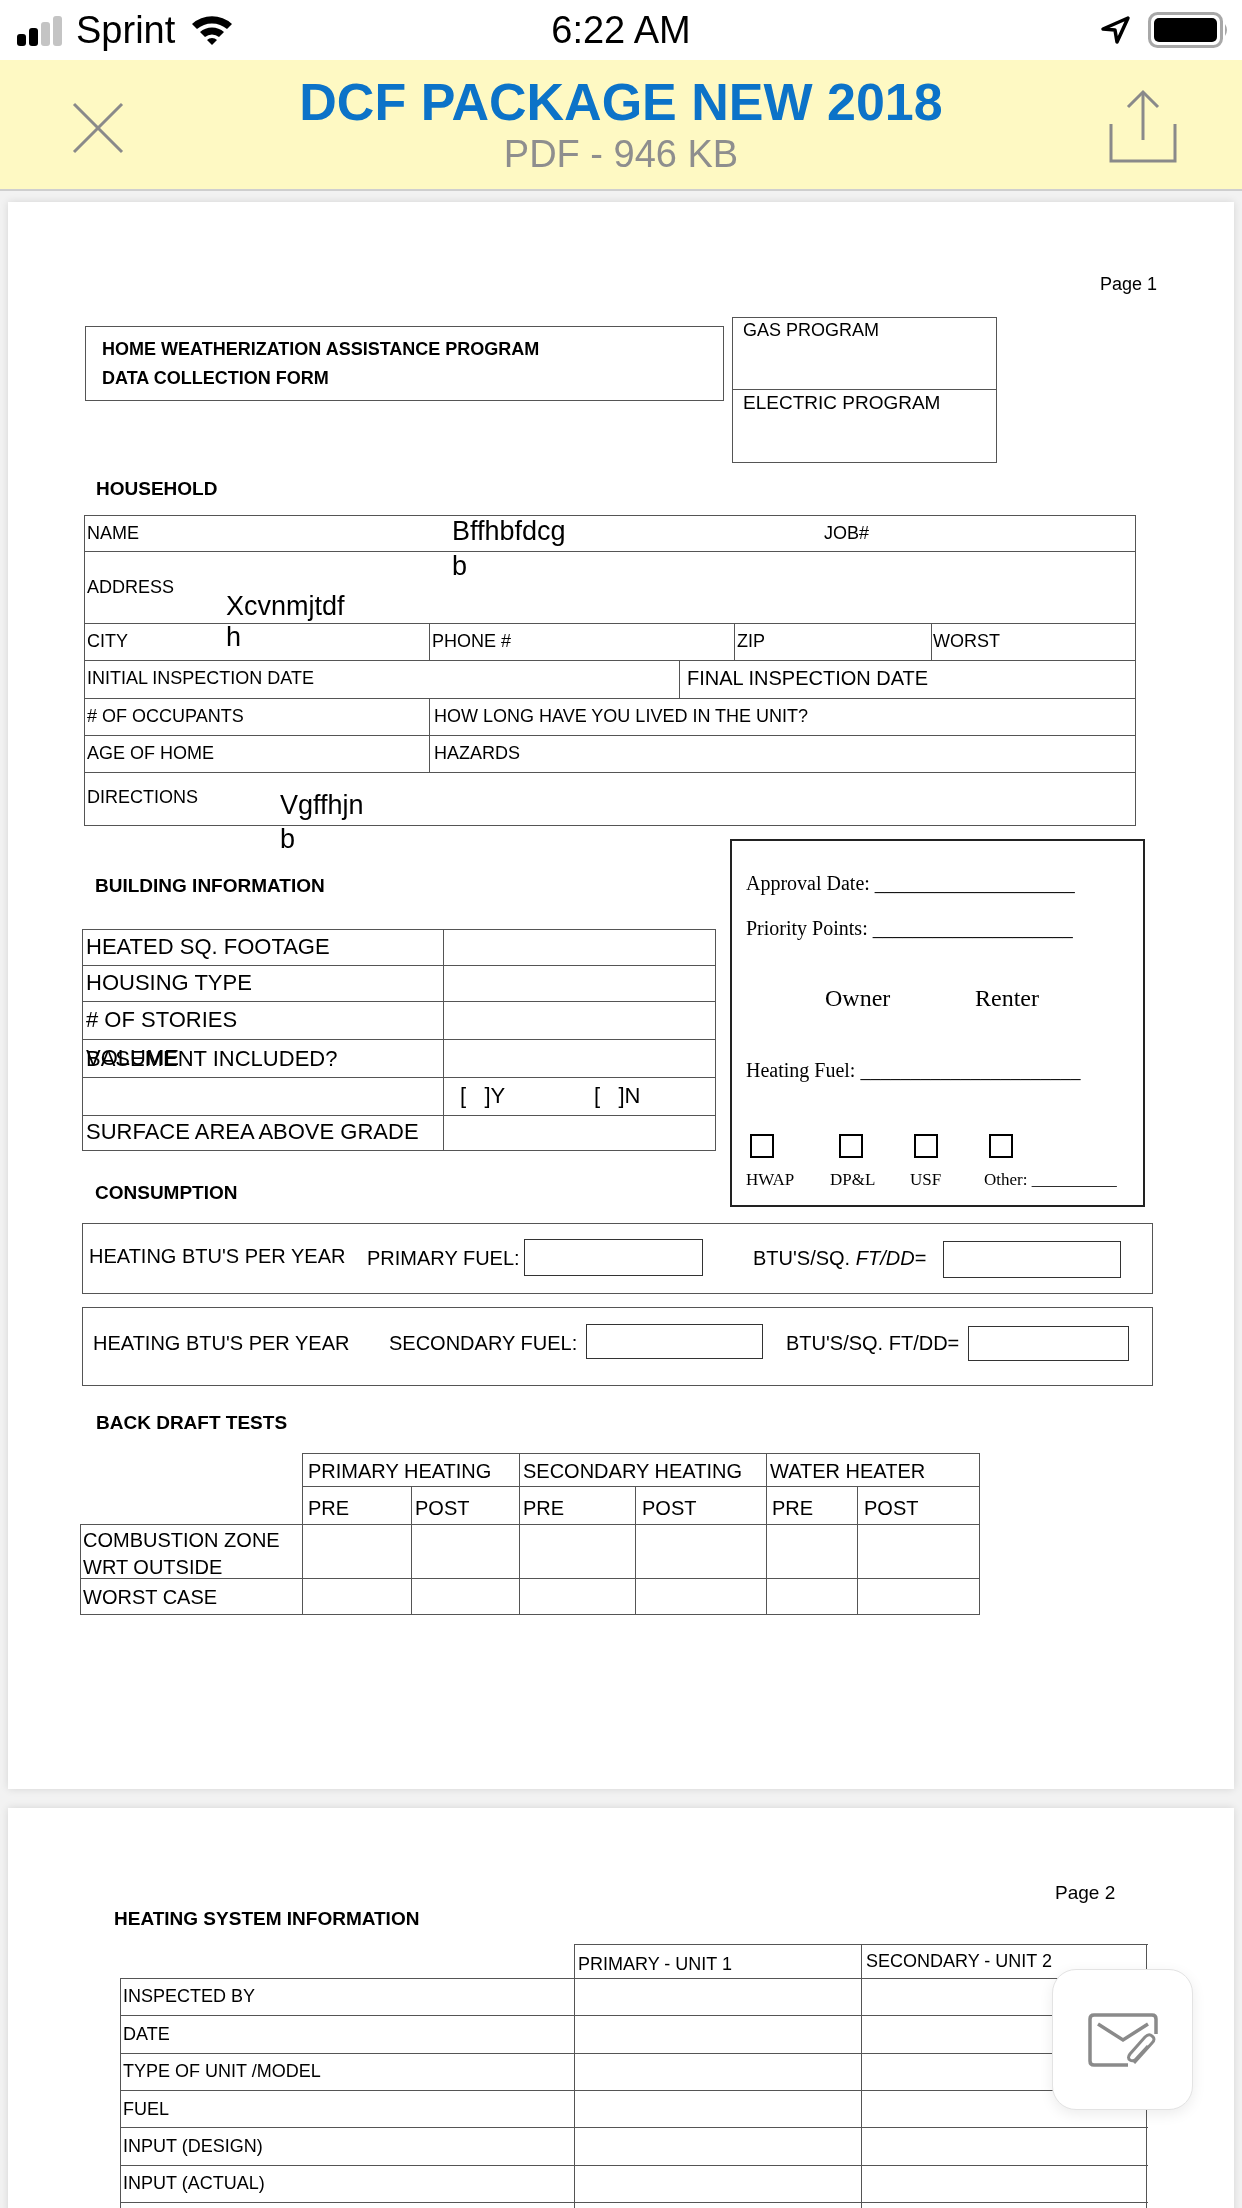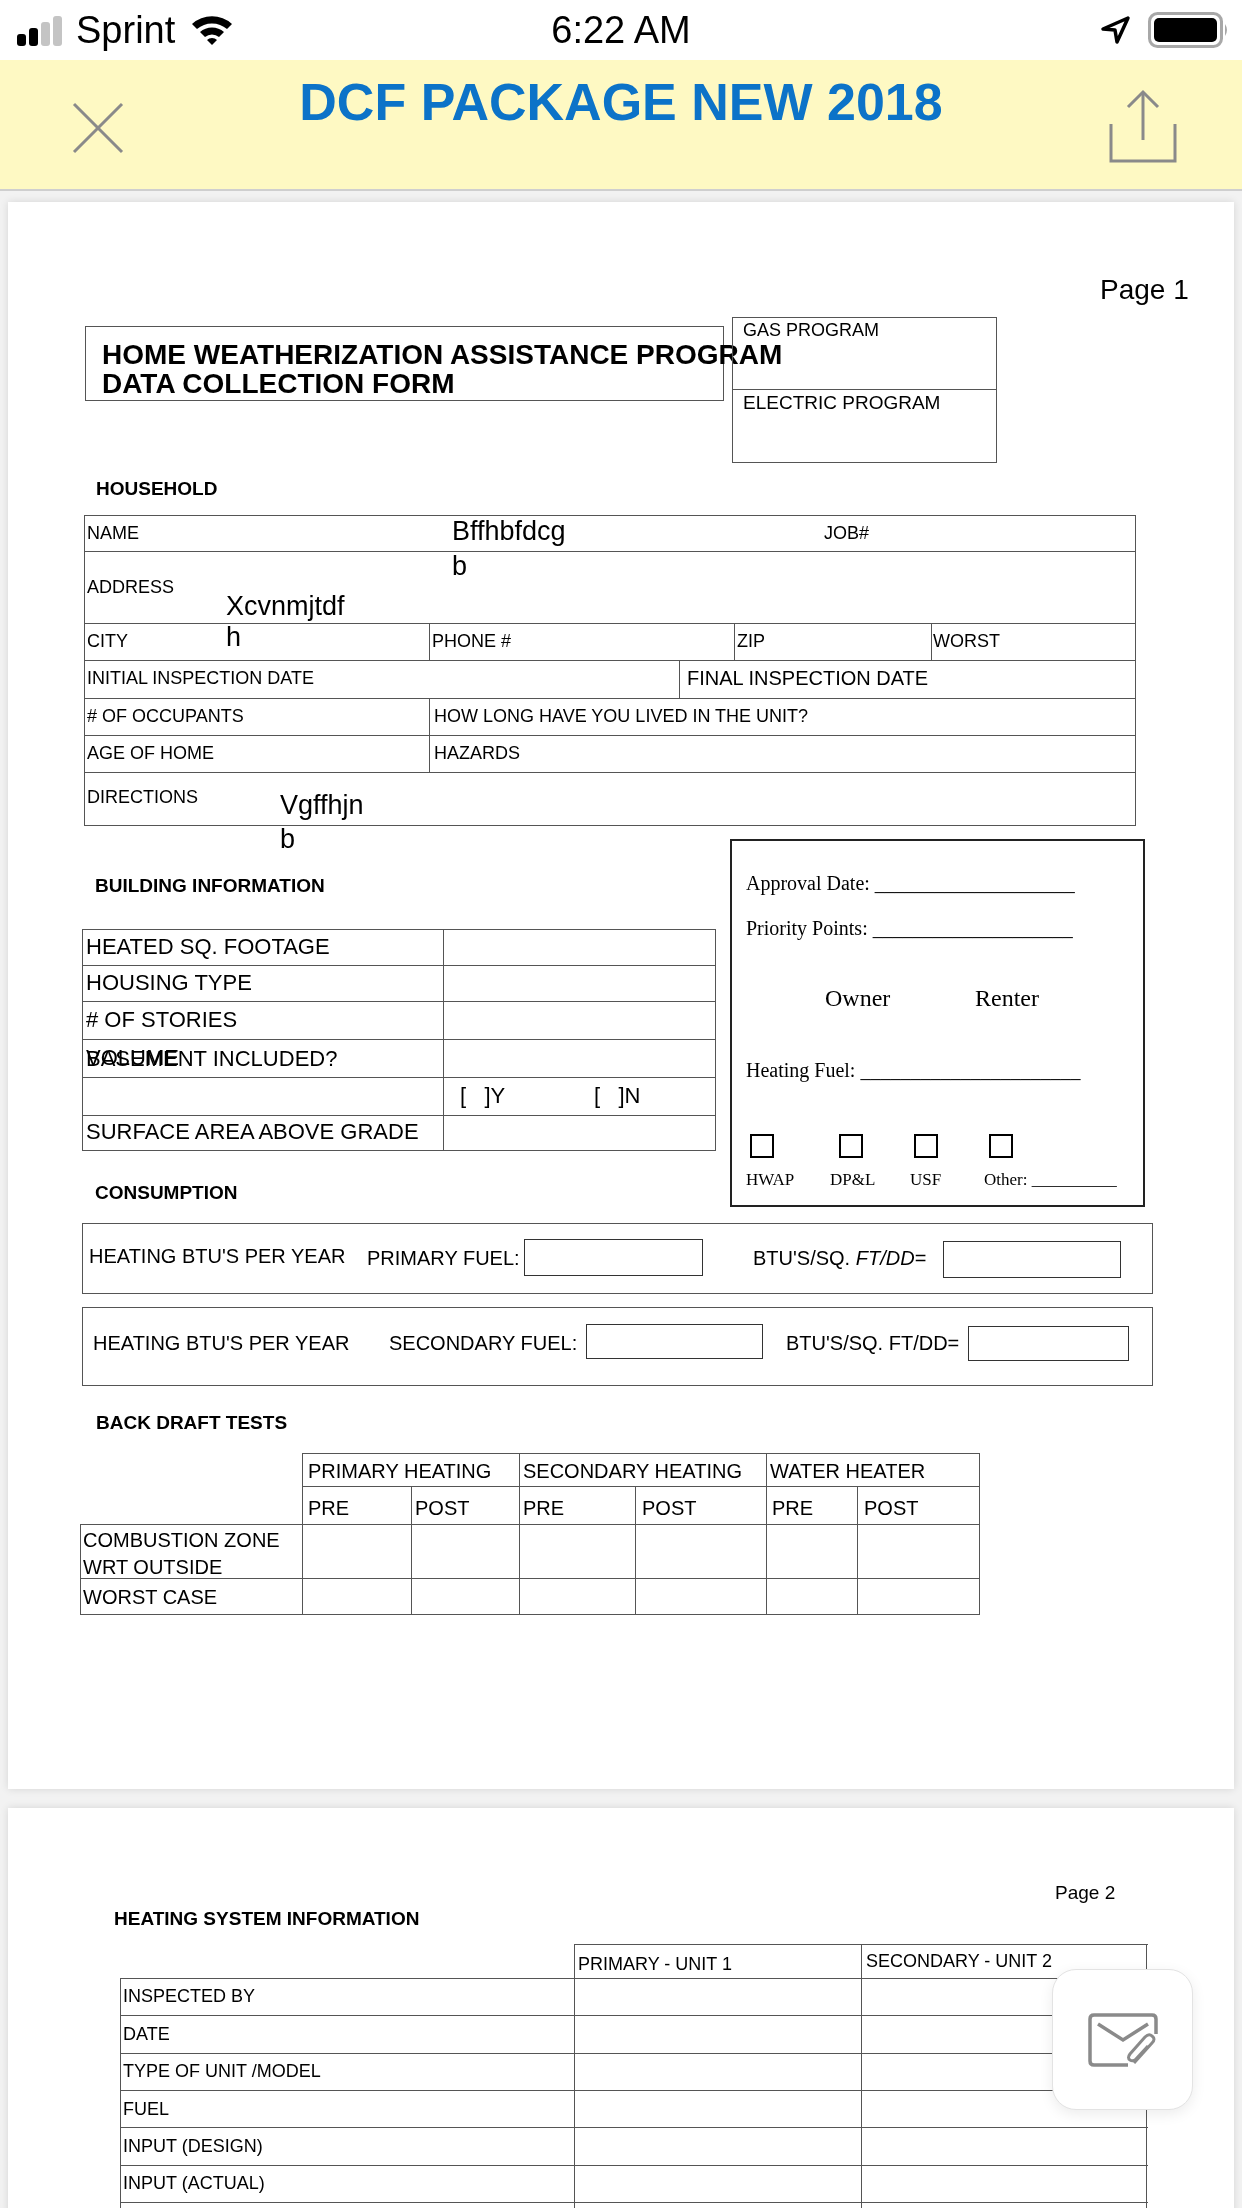--- a/index.html
+++ b/index.html
@@ -21,21 +21,21 @@
   .close-btn { position: absolute; left: 68px; top: 38px; width: 60px; height: 60px; cursor: pointer; }
   .share-btn { position: absolute; left: 1108px; top: 28px; width 70px; width: 70px; height: 76px; cursor: pointer; }
 
   
   .page { position: absolute; left: 8px; width: 1226px; background: #fff; box-shadow: 0 0 8px rgba(0,0,0,0.12); }
   .p1 { top: 202px; height: 1587px; }
   .p2 { top: 1808px; height: 420px; }
 
   .t { position: absolute; white-space: nowrap; }
   .sm { font-size: 18px; }
-  .md { font-size: 28px; }
+  .md { font-size: 18px; }
   .lg { font-size: 22px; }
   .bold { font-weight: bold; }
   .serif { font-family: "Liberation Serif", serif; }
   .box { position: absolute; border: 1.5px solid #555; }
   .line-h { position: absolute; height: 0; border-top: 1.5px solid #555; }
   .line-v { position: absolute; width: 0; border-left: 1.5px solid #555; }
   .handwrite { font-size: 27px; position: absolute; white-space: nowrap; }
   .cb { position: absolute; width: 24px; height: 24px; border: 2px solid #000; }
   .field-box { position: absolute; border: 1.5px solid #333; background: #fff; }
 
@@ -67,20 +67,21 @@
     <path d="M77 12 Q81 18 77 24 Z" fill="#a8a8a8"></path>
   </svg>
 </div>
 
 <div class="navbar">
   <svg class="close-btn" viewBox="0 0 60 60">
     <line x1="6" y1="6" x2="54" y2="54" stroke="#8a8a8a" stroke-width="3"></line>
     <line x1="54" y1="6" x2="6" y2="54" stroke="#8a8a8a" stroke-width="3"></line>
   </svg>
   <div class="nav-title">DCF PACKAGE NEW 2018</div>
+  <div class="nav-sub">PDF - 946 KB</div>
   <svg class="share-btn" viewBox="0 0 70 76">
     <line x1="35" y1="4" x2="35" y2="52" stroke="#8a8a8a" stroke-width="3"></line>
     <polyline points="20,19 35,4 50,19" fill="none" stroke="#8a8a8a" stroke-width="3"></polyline>
     <polyline points="3,36 3,73 67,73 67,36" fill="none" stroke="#8a8a8a" stroke-width="3"></polyline>
   </svg>
 </div>
 
 <div class="page p1">
   <span class="t md" style="left:1092px;top:72px;">Page 1</span>
 

